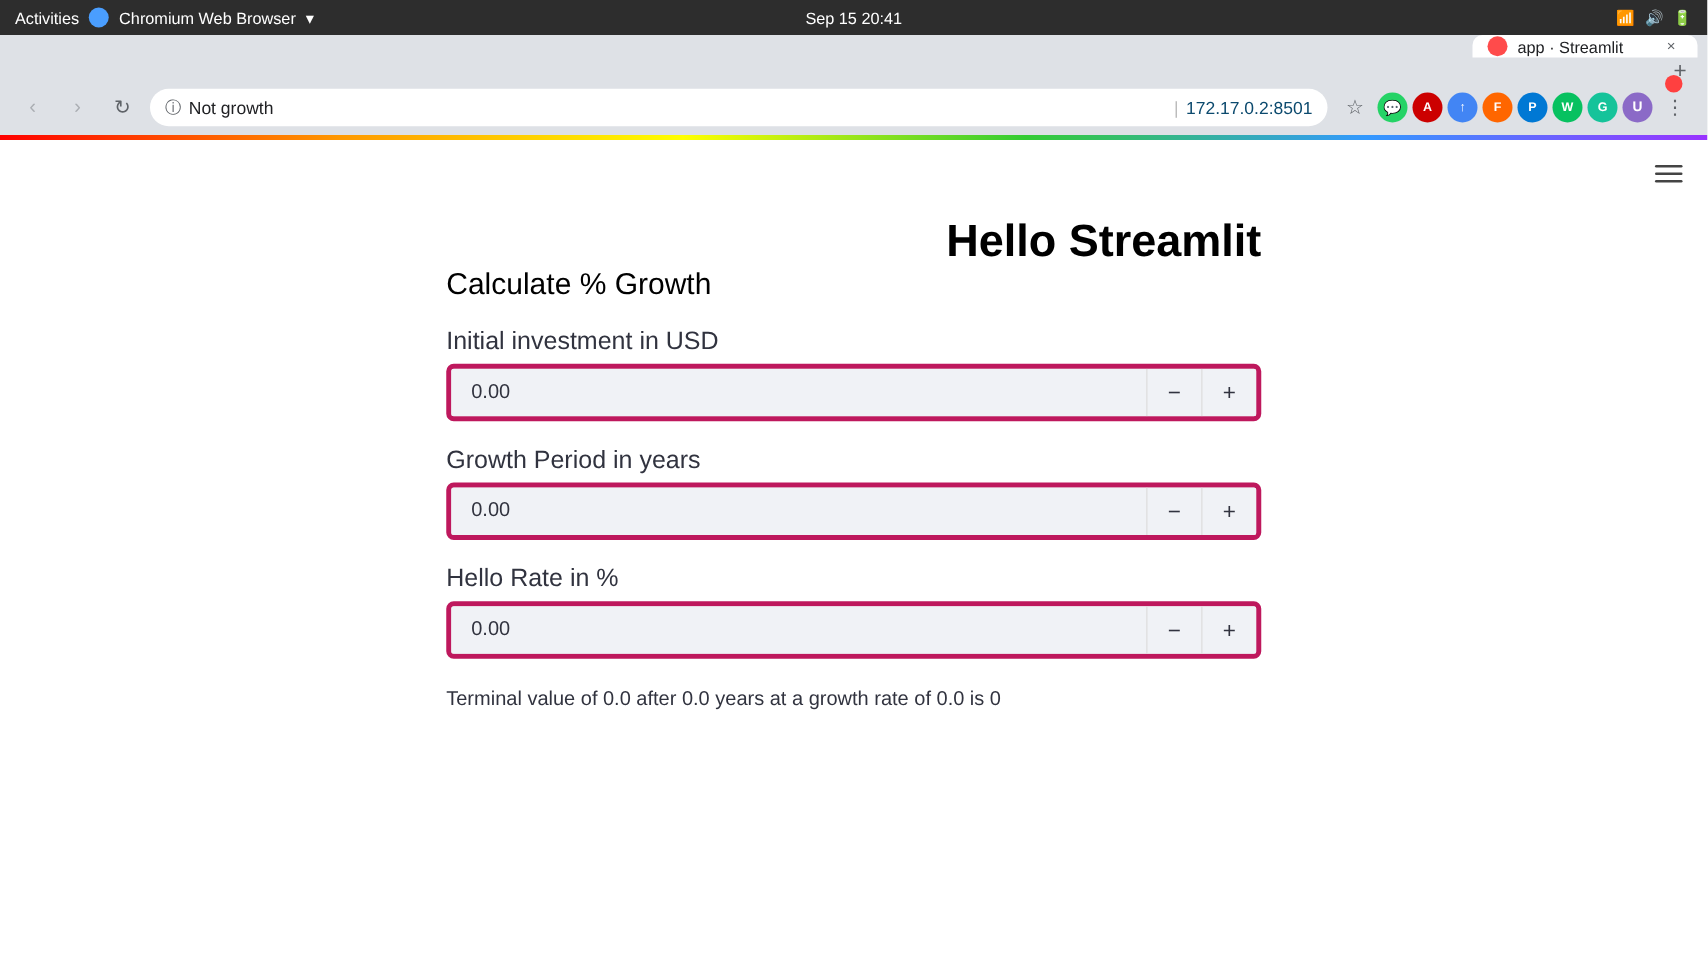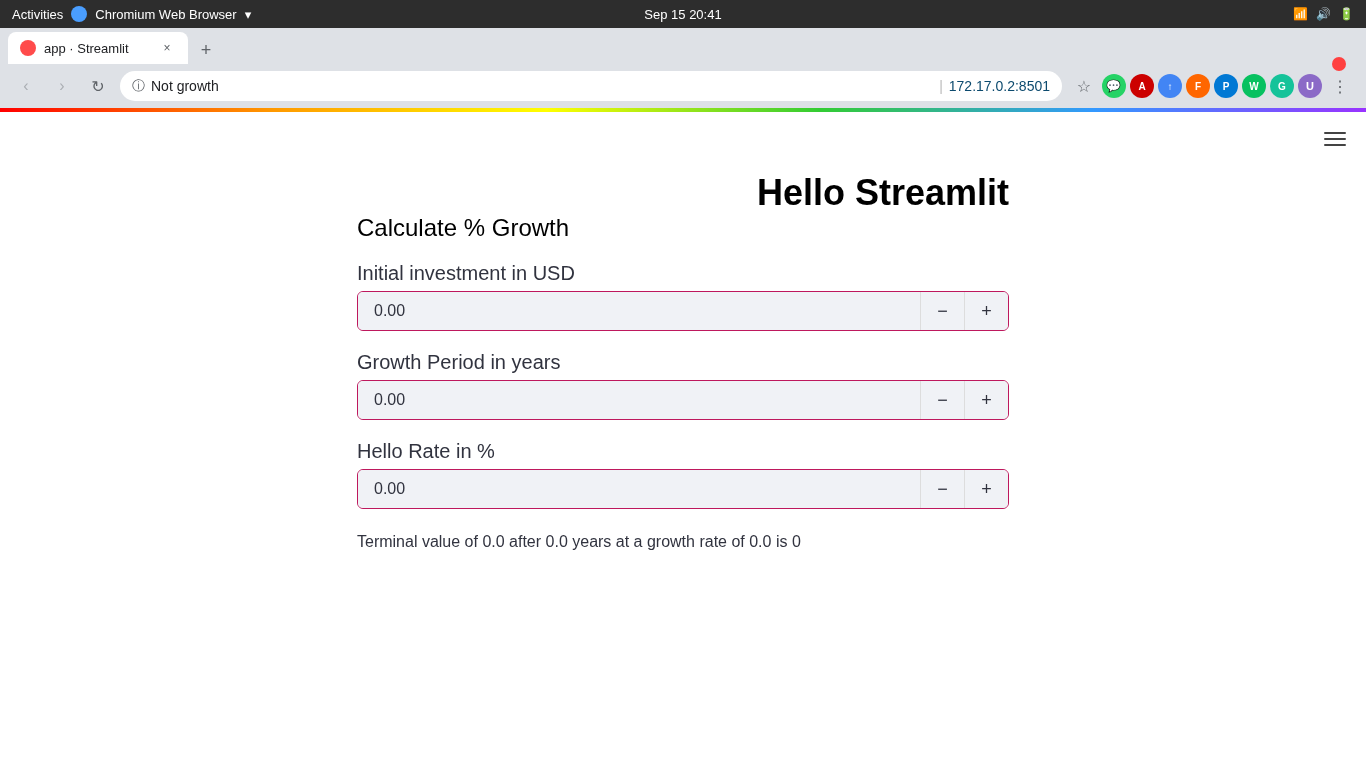--- a/index.html
+++ b/index.html
@@ -24,20 +24,21 @@
     .browser-frame { background: #dee1e6; }
 
     
     .tab-bar {
       height: 36px;
       background: #dee1e6;
       display: flex;
       align-items: flex-end;
       padding: 0 8px;
       gap: 0;
+      flex-direction: column;
     }
     .tab-active {
       background: #fff;
       border-radius: 8px 8px 0 0;
       height: 32px;
       display: flex;
       align-items: center;
       padding: 0 12px;
       gap: 8px;
       font-size: 13px;
@@ -168,21 +169,21 @@
     .field-label {
       font-size: 20px;
       color: #31333f;
       margin-bottom: 6px;
       font-weight: 400;
     }
 
     .number-input-wrap {
       display: flex;
       align-items: stretch;
-      border: 1px solid #be185d;
+      border: 4px solid #be185d;
       border-radius: 6px;
       overflow: hidden;
       margin-bottom: 20px;
       background: #f0f2f6;
     }
     .number-value {
       flex: 1;
       padding: 10px 16px;
       font-size: 16px;
       color: #31333f;

